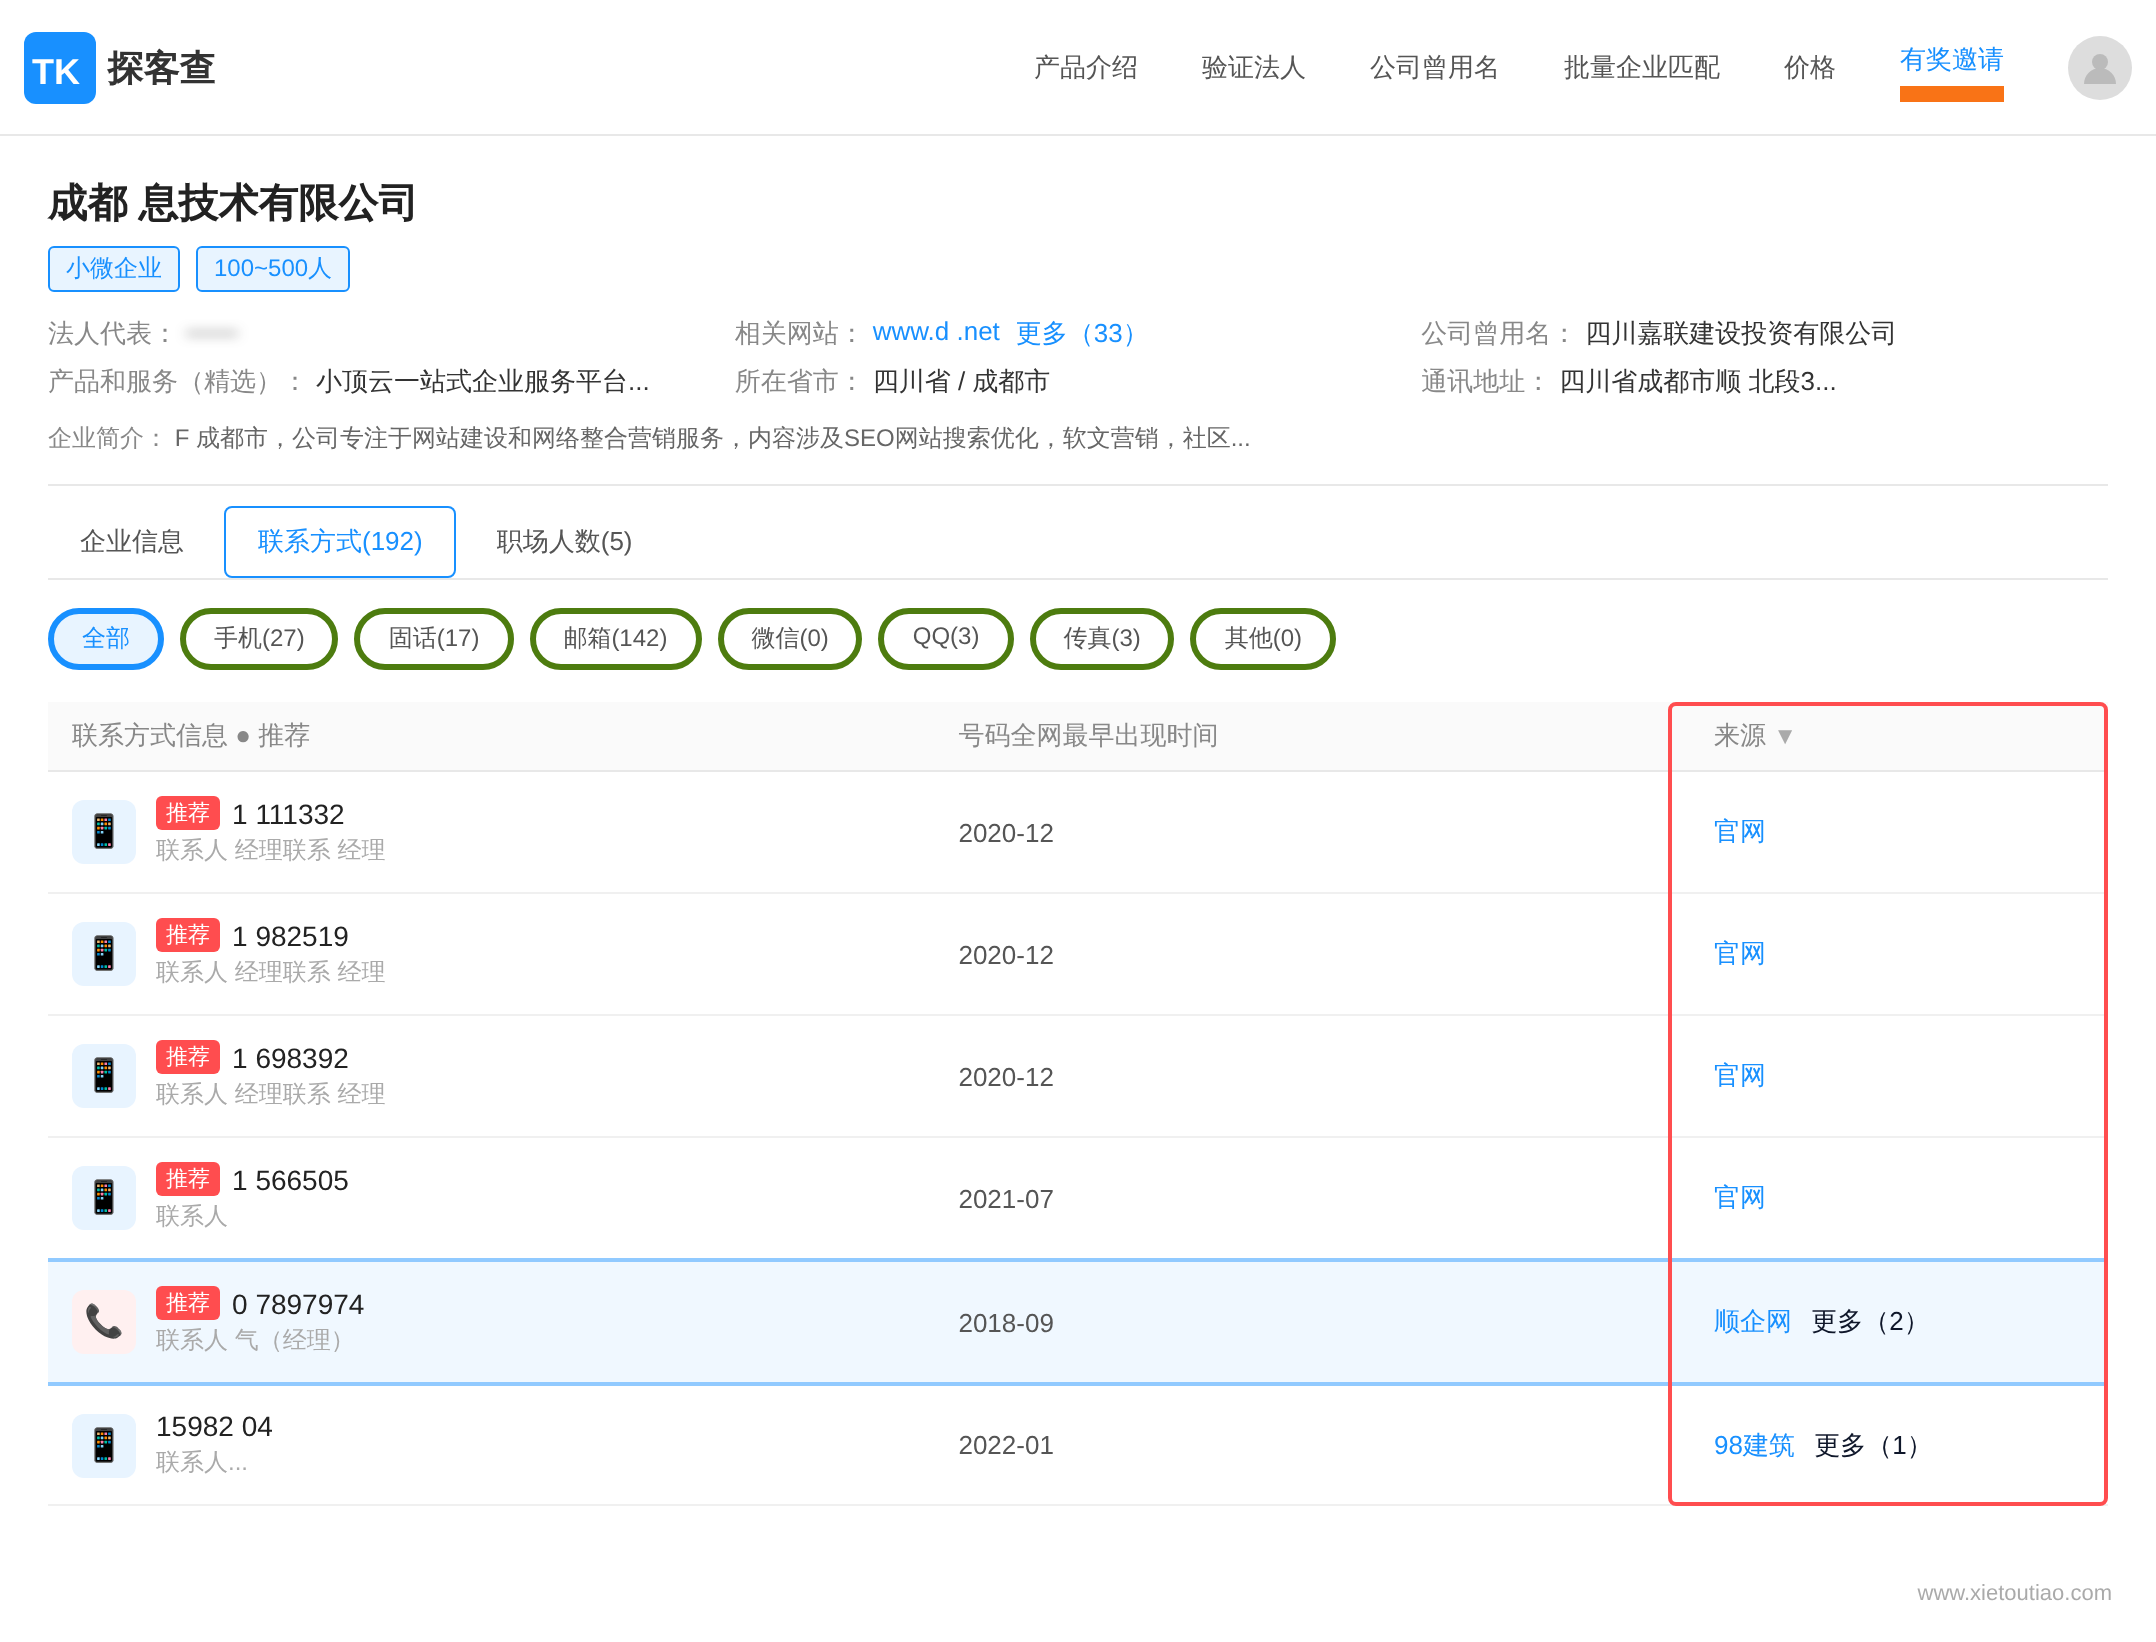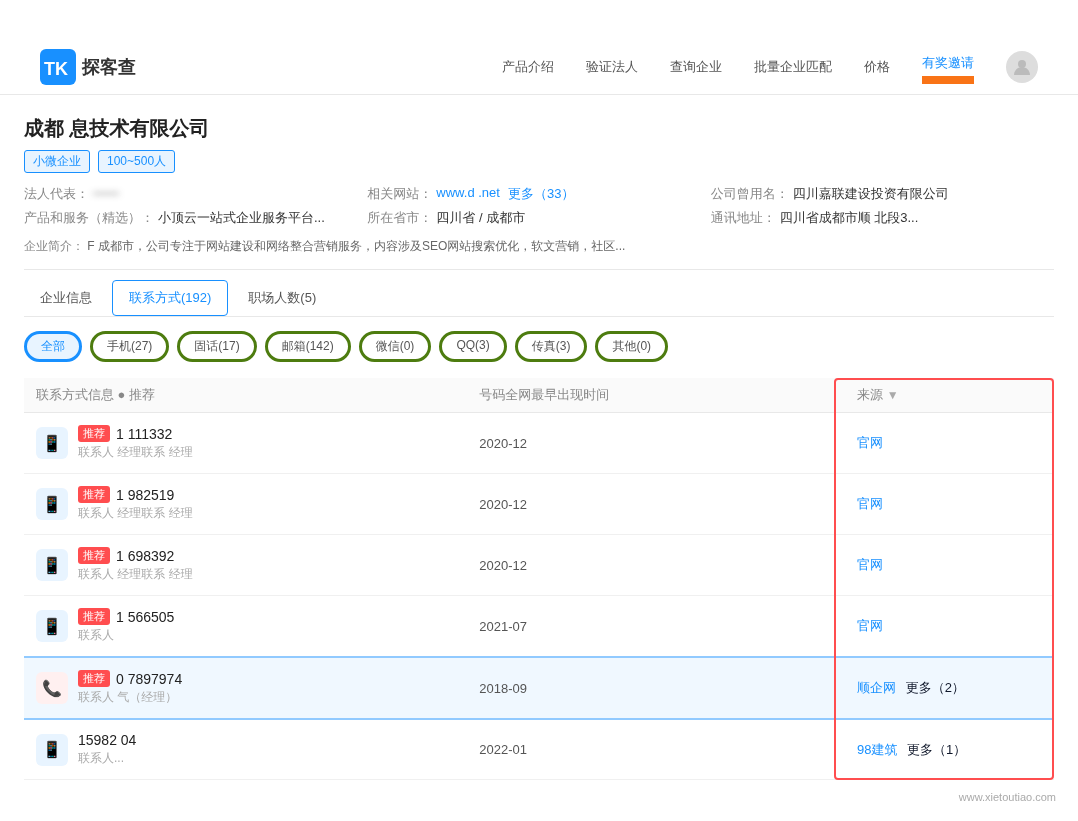--- a/index.html
+++ b/index.html
@@ -3,25 +3,24 @@
   <meta charset="utf-8">
   <style>
     * { box-sizing: border-box; margin: 0; padding: 0; }
     body { font-family: 'Microsoft YaHei', 'PingFang SC', Arial, sans-serif; font-size: 13px; color: #333; background: #fff; }
 
     
     .header {
       display: flex;
       align-items: center;
       justify-content: space-between;
-      padding: 0 40px;
-      height: 56px;
+      padding: 0 12px;
+      height: 68px;
       border-bottom: 1px solid #e8e8e8;
       background: #fff;
-      margin-top: 39px;
     }
     .logo {
       display: flex;
       align-items: center;
       gap: 6px;
     }
     .logo-icon {
       width: 36px;
       height: 36px;
     }
@@ -271,21 +270,21 @@
   <div class="logo">
     <svg class="logo-icon" viewBox="0 0 36 36">
       <rect width="36" height="36" rx="6" fill="#1890ff"></rect>
       <text x="4" y="26" font-size="18" font-weight="bold" fill="white" font-family="Arial">TK</text>
     </svg>
     <span class="logo-text">探客查</span>
   </div>
   <nav class="nav">
     <span class="nav-item">产品介绍</span>
     <span class="nav-item">验证法人</span>
-    <span class="nav-item">查询企业</span>
+    <span class="nav-item">公司曾用名</span>
     <span class="nav-item">批量企业匹配</span>
     <span class="nav-item">价格</span>
     <span class="nav-item active">有奖邀请</span>
     <div class="nav-avatar">
       <svg width="20" height="20" viewBox="0 0 20 20">
         <circle cx="10" cy="7" r="4" fill="#bbb"></circle>
         <path d="M2 18c0-4.4 3.6-8 8-8s8 3.6 8 8" fill="#bbb"></path>
       </svg>
     </div>
   </nav>

